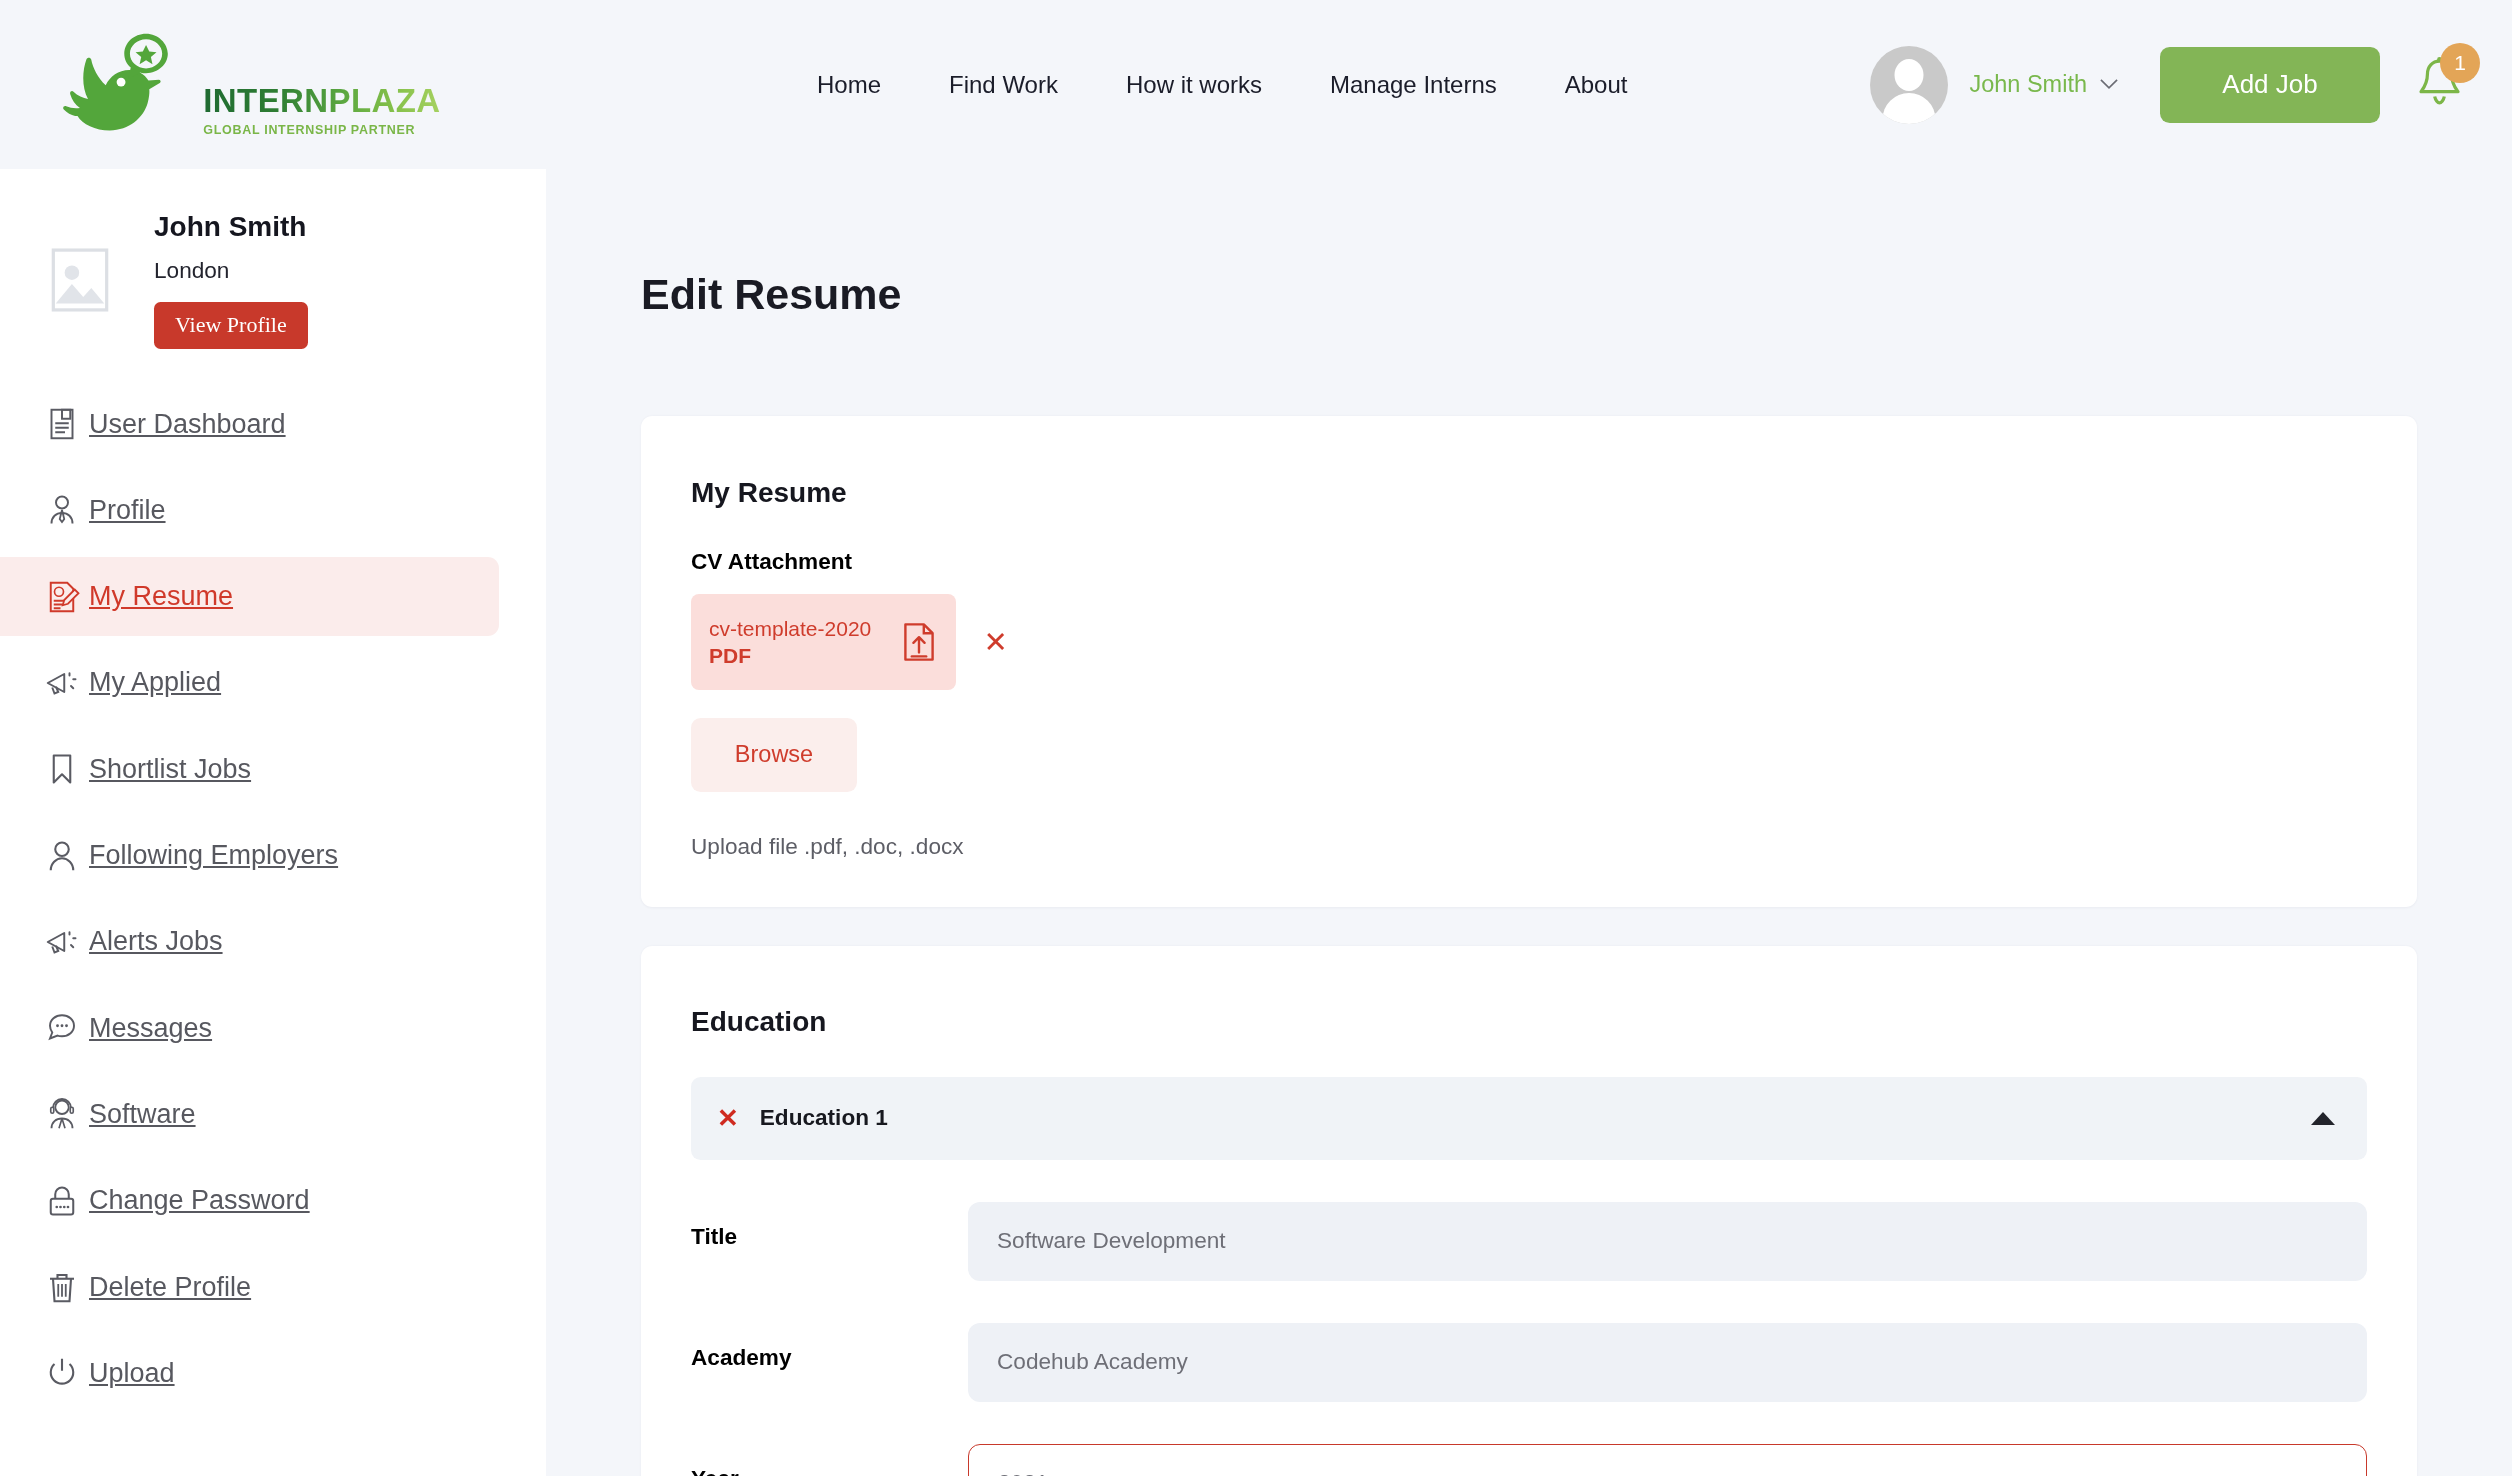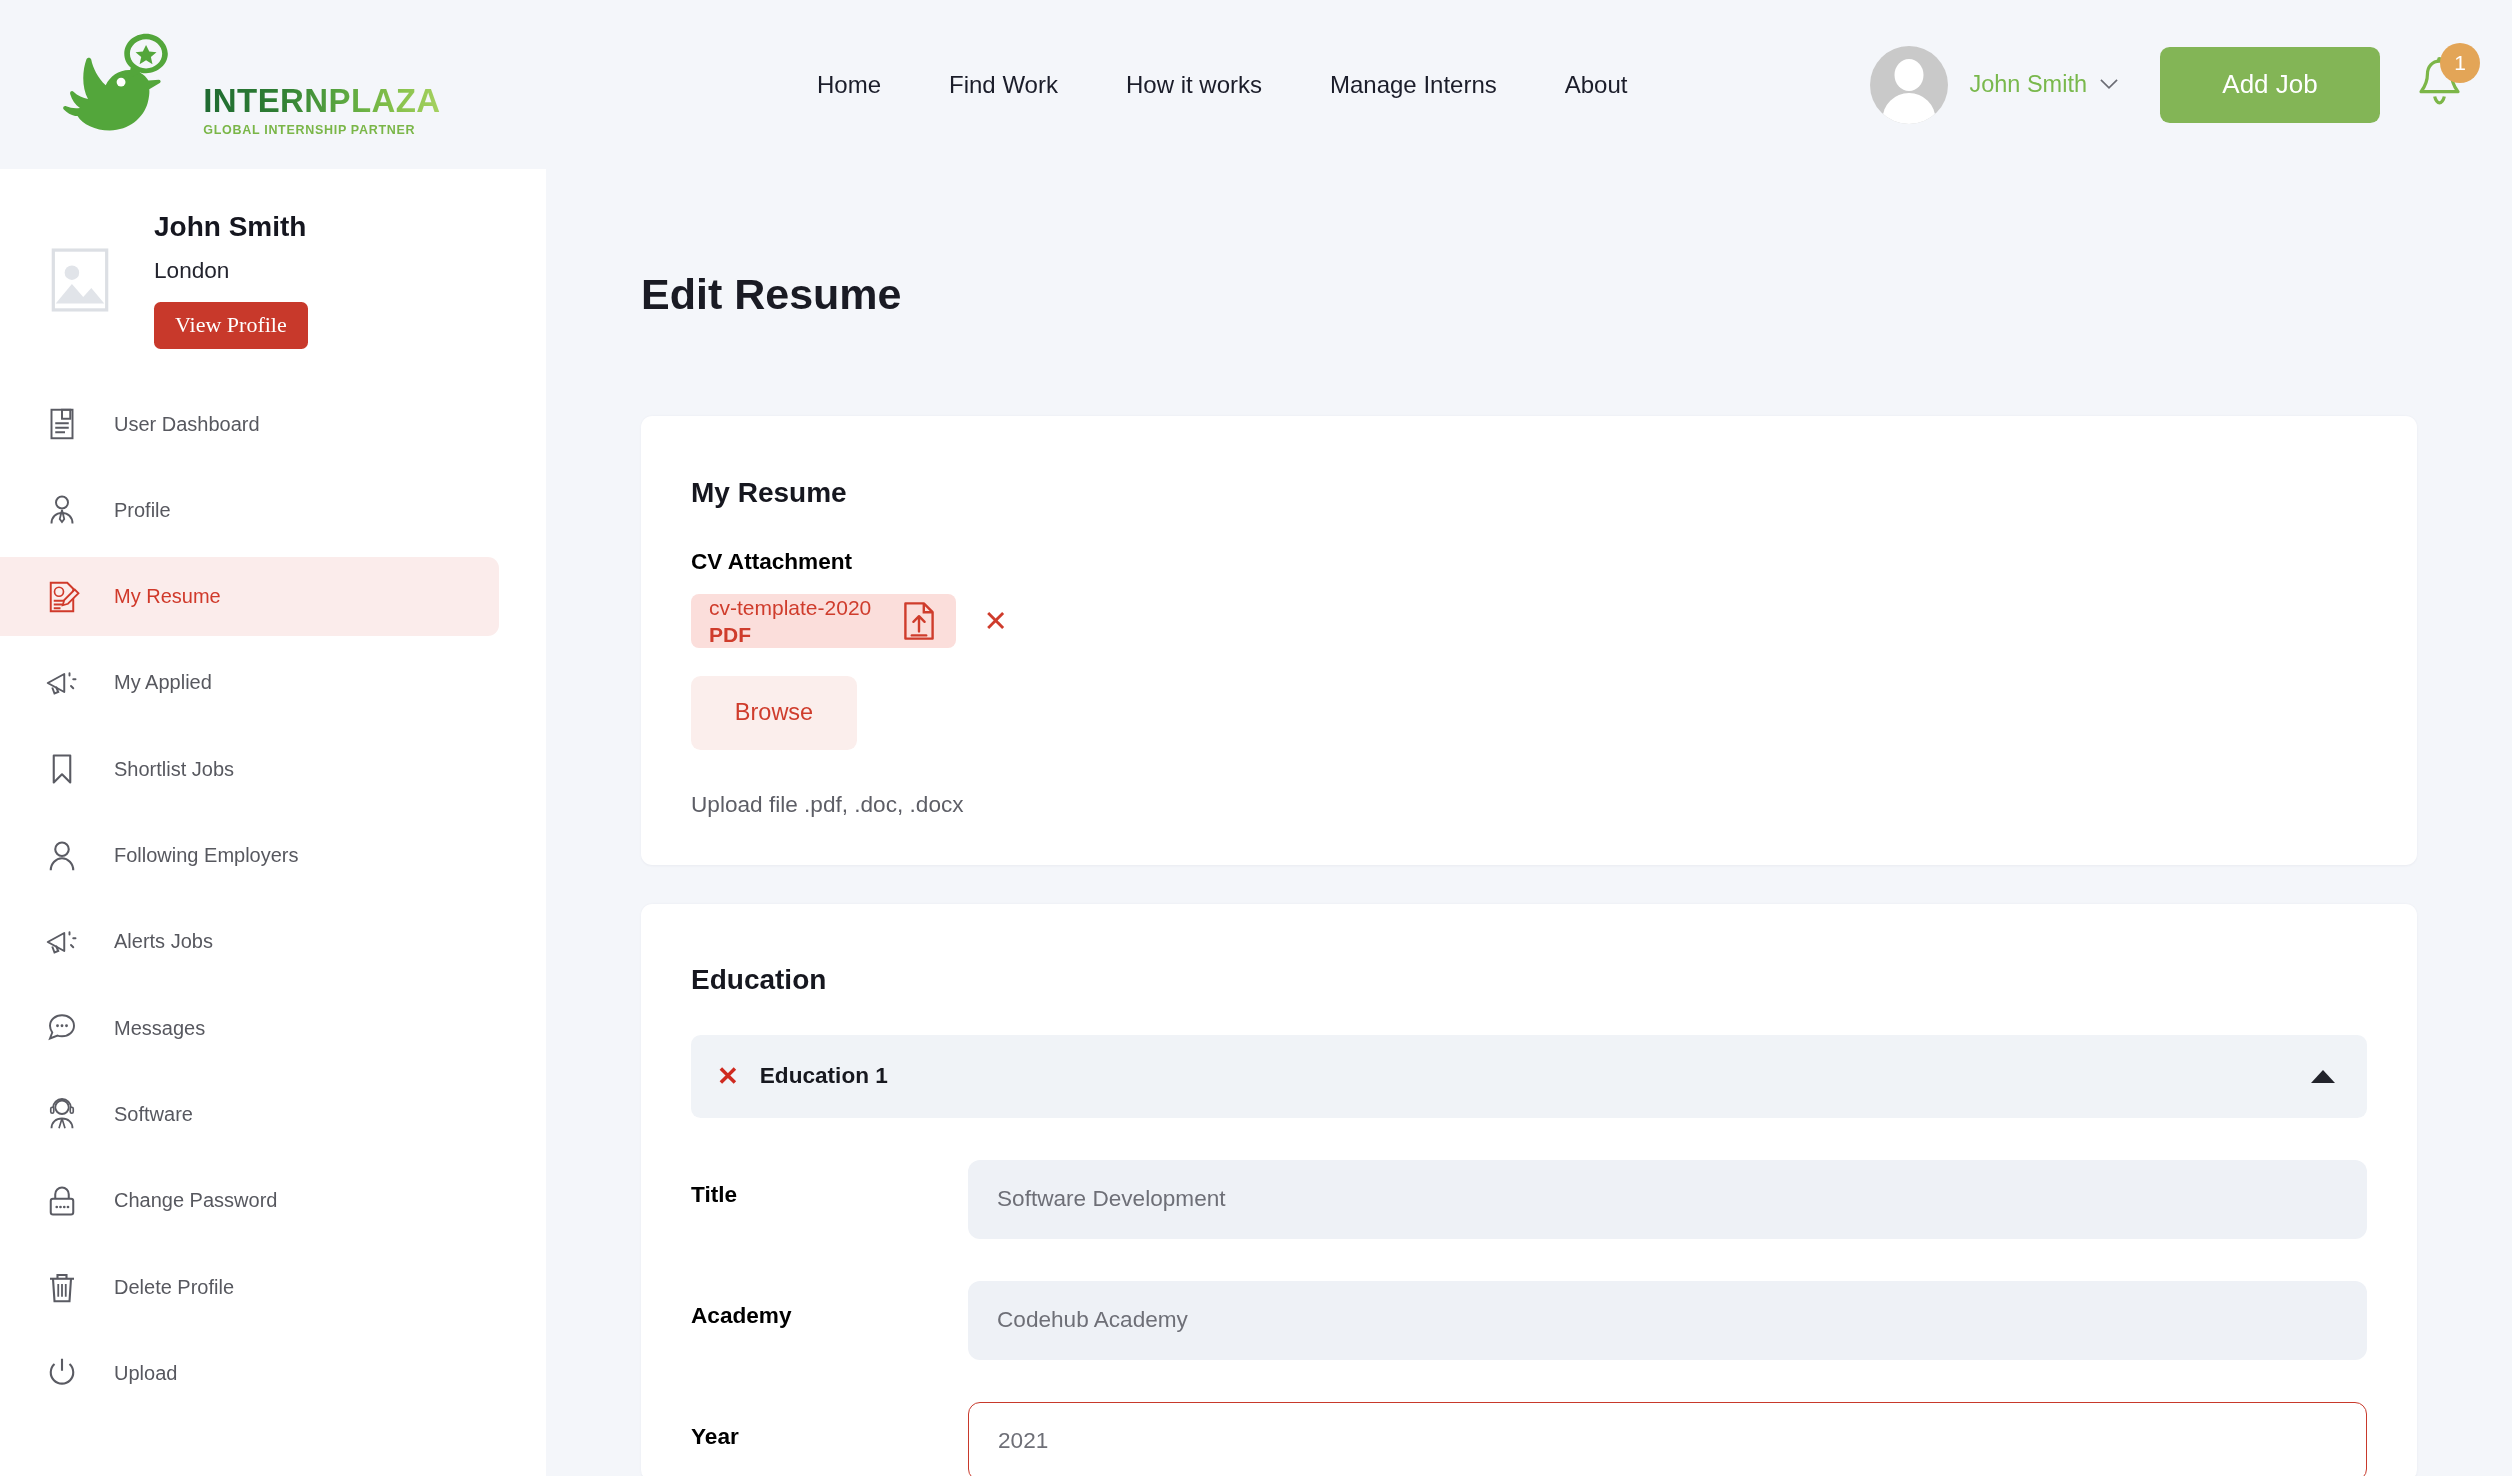--- a/index.html
+++ b/index.html
@@ -100,21 +100,21 @@
     padding-left: 42px; margin: 0 47px 7.3px 0;
     border-radius: 0 11.3px 11.3px 0; cursor: pointer;
     color: #57585f;
   }
   .menu-item.active { background: #fbeceb; }
   .menu-item.active .menu-label { color: #d0392a; }
   .menu-icon {
     width: 39px; height: 39px; flex: 0 0 auto;
     display: flex; align-items: center; justify-content: center;
   }
-  .menu-label { font-size: 20px; margin-left: 33px; white-space: nowrap; }
+  .menu-label { font-size: 27px; margin-left: 8px; white-space: nowrap; text-decoration: underline; }
 
   
   .main {
     position: absolute; top: 169px; left: 546px;
     width: 1966px; height: 1308px; background: #f4f6fa;
     overflow: hidden;
   }
   .page-title {
     font-size: 43px; font-weight: 700; color: #1a1b24;
     margin: 101px 0 0 95px;
@@ -128,21 +128,21 @@
 
   .card-heading {
     font-size: 28px; font-weight: 700; color: #16171f; padding-left: 50px;
   }
   .field-label-b {
     font-size: 22.6px; font-weight: 700; color: #000000;
   }
   .attach-block { padding-left: 50px; margin-top: 40px; }
   .file-row { display: flex; align-items: center; margin-top: 19.4px; }
   .file-chip {
-    background: #fbdedb; border-radius: 8px; width: 265px; height: 54px;
+    background: #fbdedb; border-radius: 8px; width: 265px; height: 96px;
     display: flex; align-items: center; justify-content: space-between;
     padding: 0 21px 0 18px;
   }
   .file-chip-text { display: flex; flex-direction: column; }
   .file-name { color: #cf3c2c; font-size: 21px; line-height: 1.25; }
   .file-ext { color: #cf3c2c; font-size: 21px; font-weight: 700; line-height: 1.3; }
   .file-remove {
     margin-left: 27.5px; color: #cf3c2c; font-size: 29px; line-height: 1;
     background: none; border: none; cursor: pointer;
     font-family: "Liberation Sans", sans-serif;

